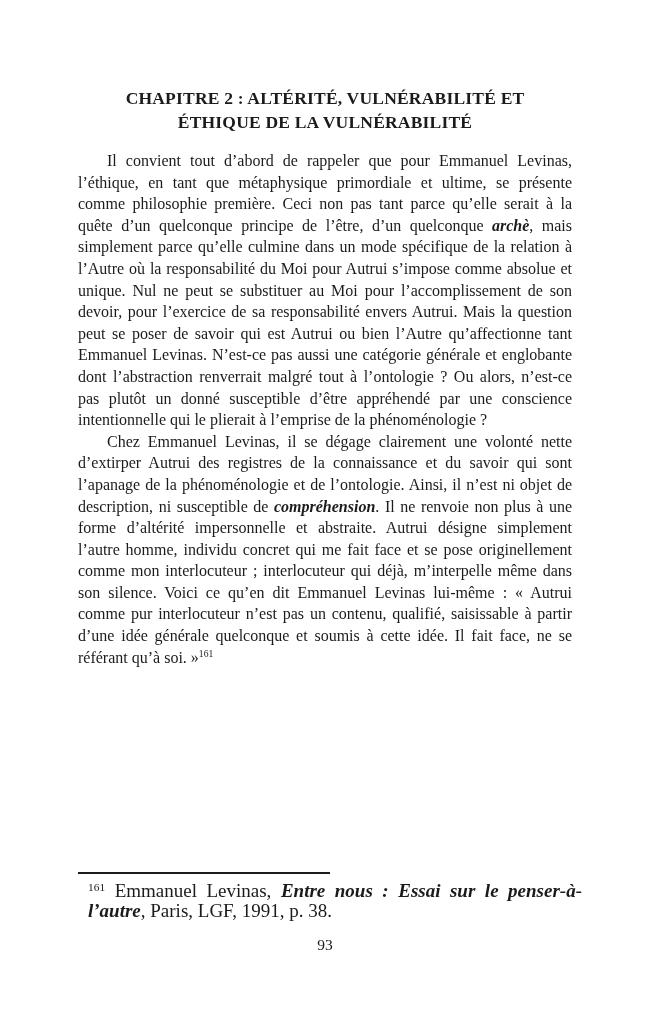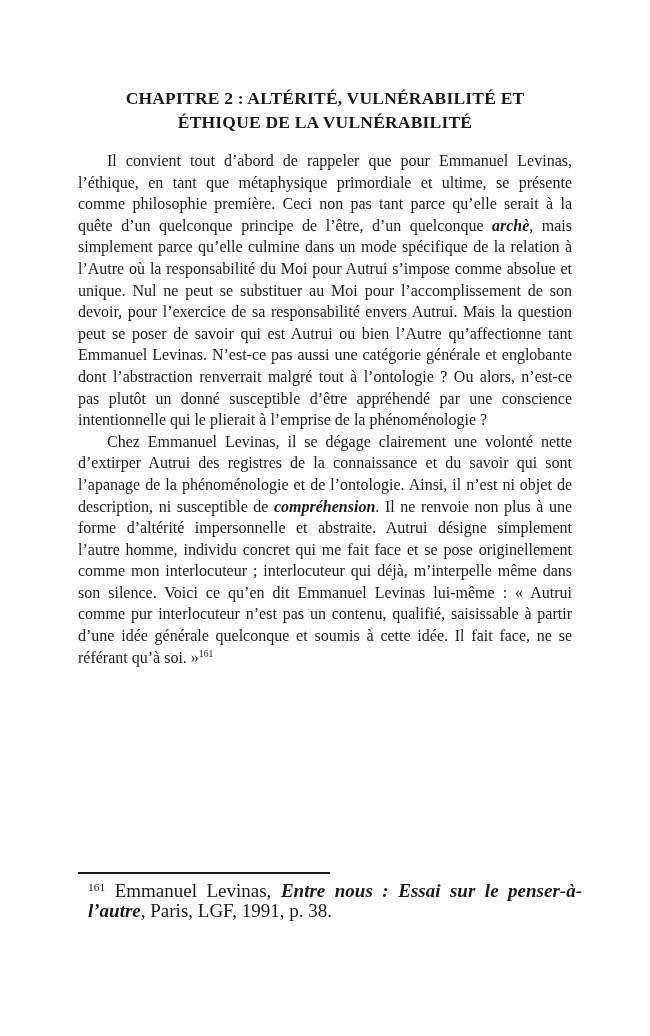--- a/index.html
+++ b/index.html
@@ -90,14 +90,15 @@
 
   <div class="body-text">
     <p><span>Il convient tout d’abord de rappeler que pour Emmanuel Levinas, l’éthique, en tant que métaphysique primordiale et ultime, se présente comme philosophie première. Ceci non pas tant parce qu’elle serait à la quête d’un quelconque principe de l’être, d’un quelconque </span><span class="italic">archè</span><span>, mais simplement parce qu’elle culmine dans un mode spécifique de la relation à l’Autre où la responsabilité du Moi pour Autrui s’impose comme absolue et unique. Nul ne peut se substituer au Moi pour l’accomplissement de son devoir, pour l’exercice de sa responsabilité envers Autrui. Mais la question peut se poser de savoir qui est Autrui ou bien l’Autre qu’affectionne tant Emmanuel Levinas. N’est-ce pas aussi une catégorie générale et englobante dont l’abstraction renverrait malgré tout à l’ontologie ? Ou alors, n’est-ce pas plutôt un donné susceptible d’être appréhendé par une conscience intentionnelle qui le plierait à l’emprise de la phénoménologie ?</span></p>
     <p><span>Chez Emmanuel Levinas, il se dégage clairement une volonté nette d’extirper Autrui des registres de la connaissance et du savoir qui sont l’apanage de la phénoménologie et de l’ontologie. Ainsi, il n’est ni objet de description, ni susceptible de </span><span class="italic">compréhension</span><span>. Il ne renvoie non plus à une forme d’altérité impersonnelle et abstraite. Autrui désigne simplement l’autre homme, individu concret qui me fait face et se pose originellement comme mon interlocuteur ; interlocuteur qui déjà, m’interpelle même dans son silence. Voici ce qu’en dit Emmanuel Levinas lui-même : « Autrui comme pur interlocuteur n’est pas un contenu, qualifié, saisissable à partir d’une idée générale quelconque et soumis à cette idée. Il fait face, ne se référant qu’à soi. »</span><sup>161</sup></p>
   </div>
 
   <div class="footnote-rule"></div>
 
   <p class="footnote"><sup>161</sup><span> Emmanuel Levinas, </span><span class="italic">Entre nous : Essai sur le penser-à-l’autre</span><span>, Paris, LGF, 1991, p. 38.</span></p>
 
+  <div class="page-number">93</div>
 
 </div>
 
 </body></html>

